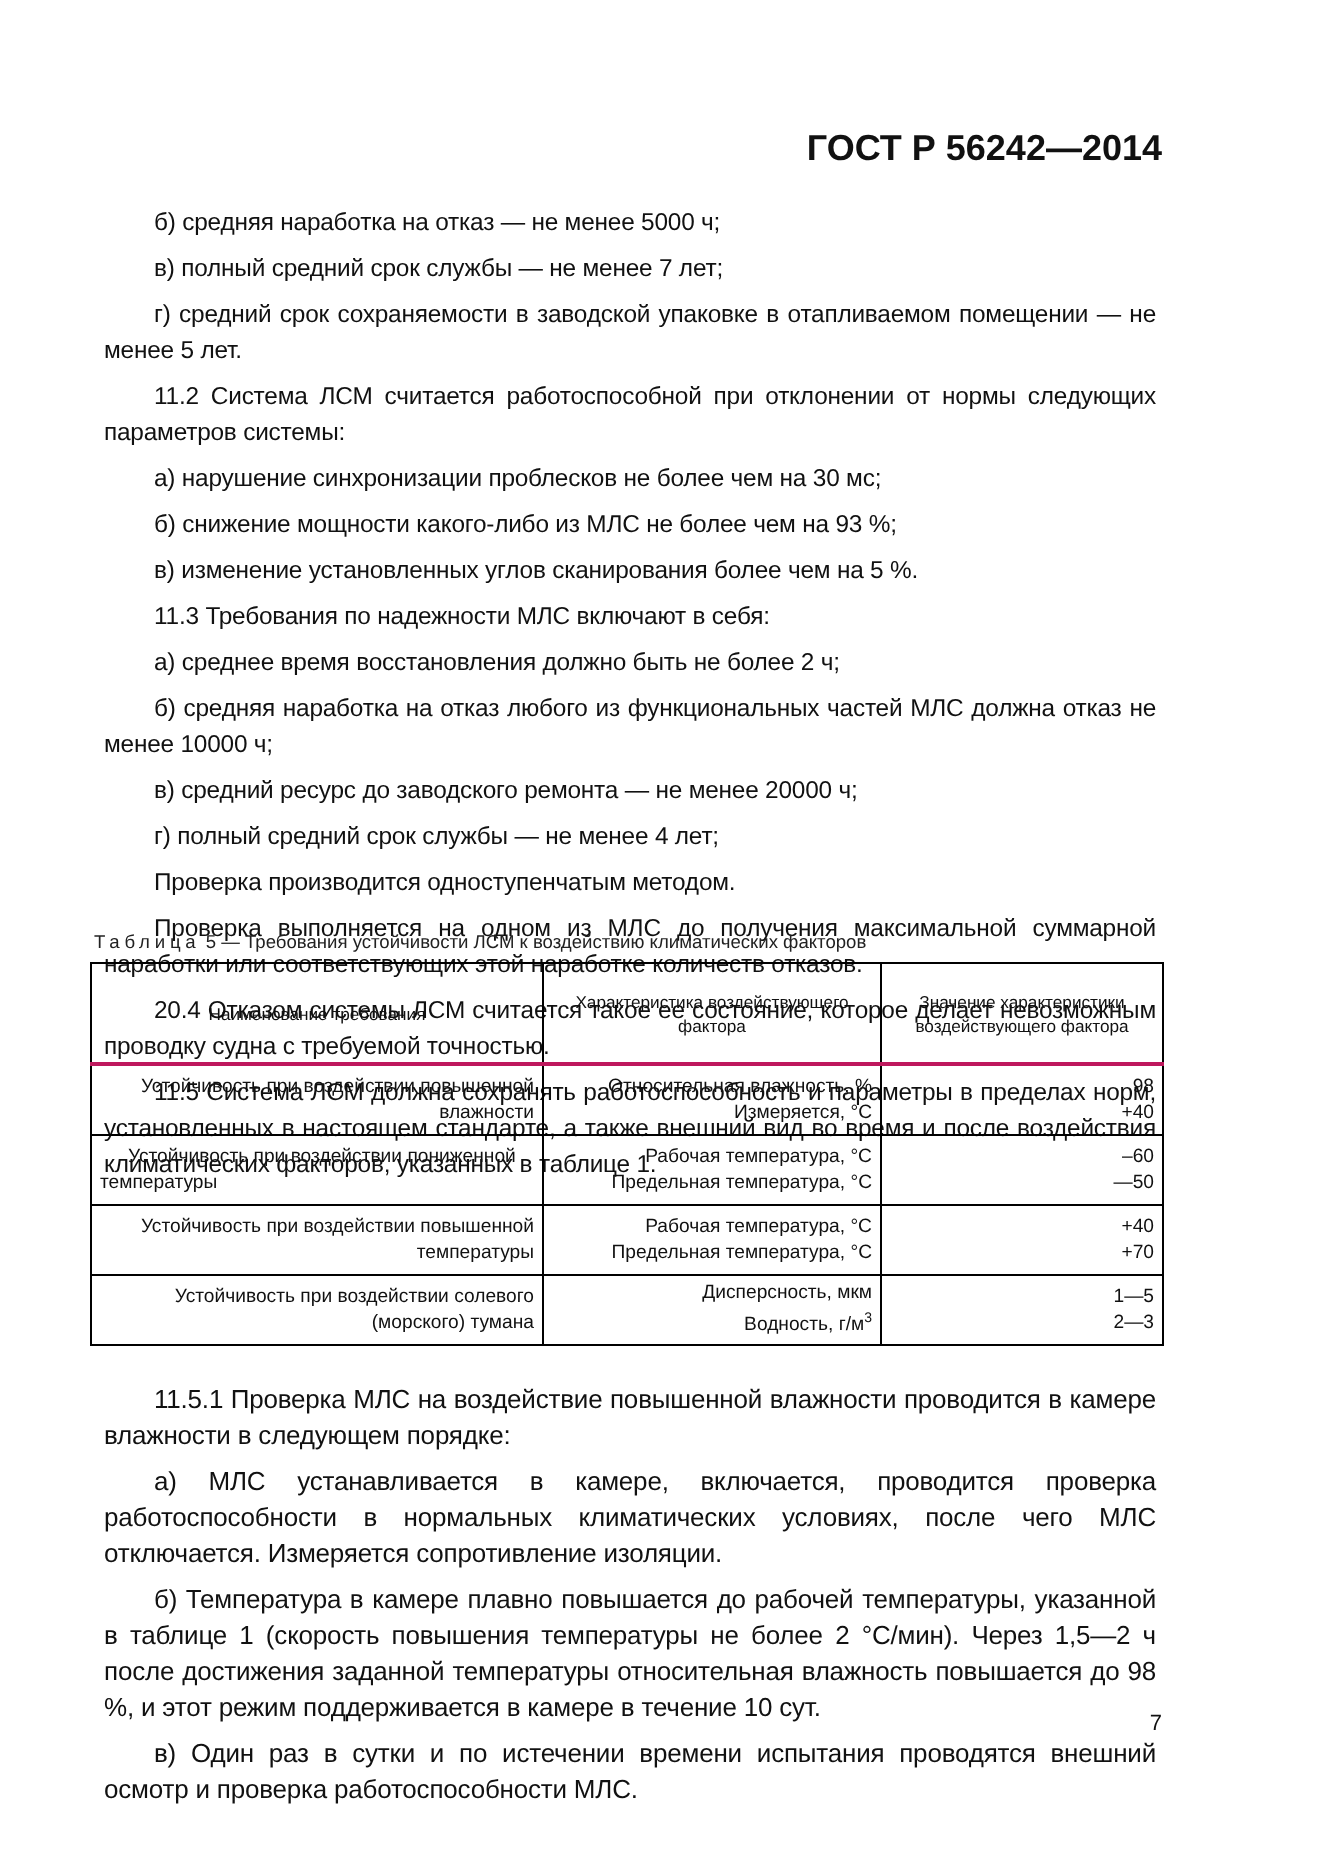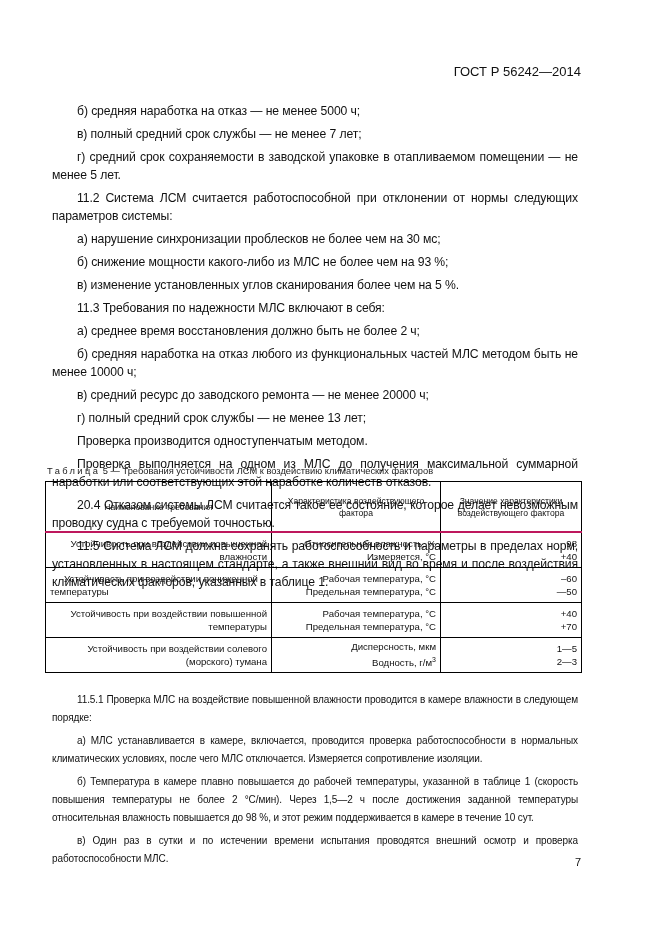--- a/index.html
+++ b/index.html
@@ -1,53 +1,53 @@
 <!DOCTYPE html>
 <html><head>
   <meta charset="utf-8">
   <style>
     html, body { margin: 0; padding: 0; background: #ffffff; }
     body { width: 661px; height: 936px; position: relative; overflow: hidden;
            font-family: "Liberation Sans", sans-serif; color: #111; }
-    .page-header { position: absolute; top: 64px; right: 80px; font-weight: normal; font-size: 13px; }
+    .page-header { position: absolute; top: 64px; right: 80px; font-weight: bold; font-size: 18px; }
     .body-text { position: absolute; left: 47px; width: 536px; top: 97px; font-size: 12.2px; line-height: 18px; }
     .p { margin: 5px; text-align: justify; text-indent: 25px; letter-spacing: -0.1px; }
     .table-caption { position: absolute; left: 47px; top: 466px; font-size: 9.3px; color: #222; }
     .spaced { letter-spacing: 2.4px; }
     table.req { position: absolute; left: 45px; top: 481px; width: 537px; border-collapse: collapse;
                 font-size: 9.6px; color: #111; }
     table.req td, table.req th { border: 1px solid #000; padding: 0 4px; vertical-align: middle; text-align: right; }
     table.req th { font-weight: normal; font-size: 8.6px; height: 49px; line-height: 12px; text-align: center; }
     table.req thead tr { border-bottom: 2px solid #be185d; }
     table.req td { height: 34px; line-height: 13px; }
     td.c1 { width: 217px; text-align: justify; text-indent: 14px; }
     td.c2 { width: 160px; }
     td.c3 { text-align: center; }
-    .post-text { position: absolute; left: 47px; width: 536px; top: 686px; font-size: 10px; line-height: 18px; }
+    .post-text { position: absolute; left: 47px; width: 536px; top: 686px; font-size: 13px; line-height: 18px; }
     .page-number { position: absolute; top: 856px; right: 80px; font-size: 11px; }
     sup { font-size: 7px; }
   </style>
 </head>
 <body>
 
 <div class="page-header">ГОСТ Р 56242—2014</div>
 
 <div class="body-text">
   <p class="p">б)  средняя наработка на отказ — не менее 5000 ч;</p>
   <p class="p">в)  полный средний срок службы — не менее 7 лет;</p>
   <p class="p">г)  средний срок сохраняемости в заводской упаковке в отапливаемом помещении — не менее 5 лет.</p>
   <p class="p">11.2  Система ЛСМ считается работоспособной при отклонении от нормы следующих параметров системы:</p>
   <p class="p">а)  нарушение синхронизации проблесков не более чем на 30 мс;</p>
   <p class="p">б)  снижение мощности какого-либо из МЛС не более чем на 93 %;</p>
   <p class="p">в)  изменение установленных углов сканирования более чем на 5 %.</p>
   <p class="p">11.3  Требования по надежности МЛС включают в себя:</p>
   <p class="p">а)  среднее время восстановления должно быть не более 2 ч;</p>
-  <p class="p">б)  средняя наработка на отказ любого из функциональных частей МЛС методом быть не менее 10000 ч;</p>
+  <p class="p">б)  средняя наработка на отказ любого из функциональных частей МЛС должна отказ не менее 10000 ч;</p>
   <p class="p">в)  средний ресурс до заводского ремонта — не менее 20000 ч;</p>
-  <p class="p">г)  полный средний срок службы — не менее 13 лет;</p>
+  <p class="p">г)  полный средний срок службы — не менее 4 лет;</p>
   <p class="p">Проверка производится одноступенчатым методом.</p>
   <p class="p">Проверка выполняется на одном из МЛС до получения максимальной суммарной наработки или соответствующих этой наработке количеств отказов.</p>
   <p class="p">20.4  Отказом системы ЛСМ считается такое ее состояние, которое делает невозможным проводку судна с требуемой точностью.</p>
   <p class="p">11.5  Система ЛСМ должна сохранять работоспособность и параметры в пределах норм, установленных в настоящем стандарте, а также внешний вид во время и после воздействия климатических факторов, указанных в таблице 1.</p>
 </div>
 
 <div class="table-caption">
   <span class="spaced">Таблица</span>
   <span>5 — Требования устойчивости ЛСМ к воздействию климатических факторов</span>
 </div>

